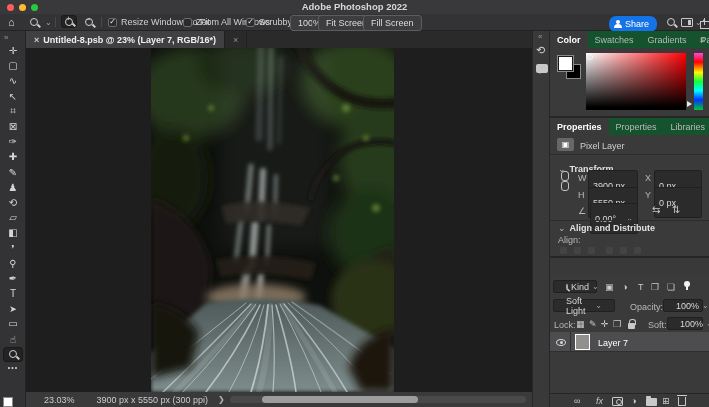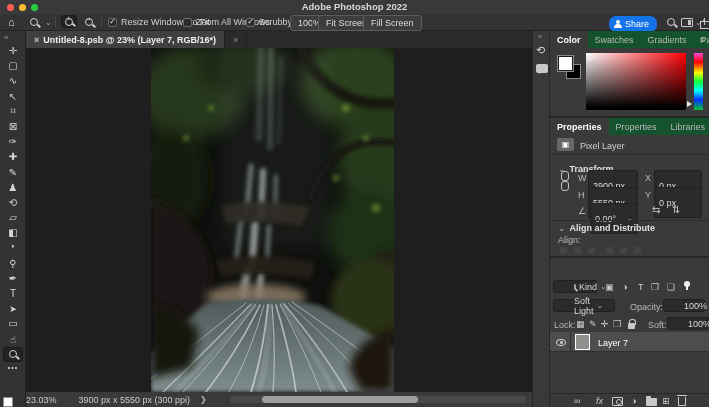--- a/index.html
+++ b/index.html
@@ -59,21 +59,21 @@
   .doc-tab .x { color:#8f8f8f; font-size:9px; }
   .doc-tab.active { background:#404042; color:#efefef; font-weight:bold; }
   .doc-tab.active .x { color:#cFcFcF; }
 
   
   .canvas { left:26px; top:48px; width:506px; height:344px; background:#1e1e1f; }
   .artwork { position:absolute; left:125px; top:0; width:243px; height:344px; }
 
   
   .statusbar { left:26px; top:392px; width:506px; height:15px; background:#3a3a3b; display:flex; align-items:center; }
-  .statusbar .ztext { margin-left:0; color:#cdcdcd;text-align:center; }
+  .statusbar .ztext { margin-left:18px; color:#cdcdcd;text-align:center; }
   .statusbar .dinfo { margin-left:22px; color:#cdcdcd; }
   .statusbar .chev { margin-left:10px; color:#b5b5b5; font-size:8px; }
   .scrolltrack { position:absolute; left:204px; top:4px; width:296px; height:7px; background:#49494b; border-radius:3.5px; }
   .scrollthumb { position:absolute; left:32px; top:0; width:156px; height:7px; background:#9d9d9e; border-radius:3.5px; }
 
   
   .strip { left:532px; top:31px; width:18px; height:376px; background:#39393a; border-left:1px solid #262627; border-right:1px solid #262627; }
   .strip .coll { position:absolute; top:1px; left:5px; color:#9a9a9a; font-size:8px; }
   .strip .hicon { position:absolute; top:13px; left:3px; font-size:11px; color:#cfcfcf; }
   .icon-bubble { position:absolute; top:33px; left:3px; width:12px; height:9px; background:#c9c9c9; border-radius:2px; }
@@ -109,21 +109,21 @@
   .chain::before { top:0; } .chain::after { top:10px; }
   .flabel { position:absolute; color:#b8b8b8; }
   .pfield { position:absolute; height:31px; background:#2b2b2c; border:1px solid #202021; border-radius:2px;
     color:#d8d8d8; display:flex; align-items:center; padding:0 4px; }
   .pfield .dd { margin-left:auto; color:#a7a7a7; font-size:8px; }
   .flipicon { position:absolute; color:#cacaca; font-size:10px; }
   .ghost { position:absolute; width:7px; height:7px; background:#444446; border-radius:1px; }
 
   
   .lp-field { position:absolute; height:13px; background:#2b2b2c; border:1px solid #202021; border-radius:2px;
-    color:#d8d8d8; display:flex; align-items:center; padding:0 20px; gap:3px; }
+    color:#d8d8d8; display:flex; align-items:center; padding:0 12px; gap:3px; }
   .lp-field .dd { margin-left:auto; color:#a7a7a7; font-size:8px; }
   .fic { position:absolute; top:7px; font-size:9px; color:#cbcbcb; }
   .toggle-pin { position:absolute; top:6px; width:6px; height:6px; background:#f2f2f2; border-radius:50%; }
   .toggle-pin::after { content:""; position:absolute; left:2.1px; top:5px; width:1.6px; height:4px; background:#f2f2f2; }
   .icon-lock { position:relative; width:7px; height:6px; background:#c9c9c9; border-radius:1px; display:inline-block; margin-top:4px;}
   .icon-lock::before { content:""; position:absolute; left:1px; top:-4px; width:5px; height:5px;
     border:1.3px solid #c9c9c9; border-bottom:none; border-radius:3px 3px 0 0; }
   .layerrow { position:absolute; left:0; width:159px; height:20px; border-bottom:1px solid #2f2f30; }
   .layerrow.sel { background:#4d4d4f; }
   .icon-eye { position:absolute; left:6px; top:7px; width:10px; height:7px; border:1px solid #d6d6d6; border-radius:50%; }

